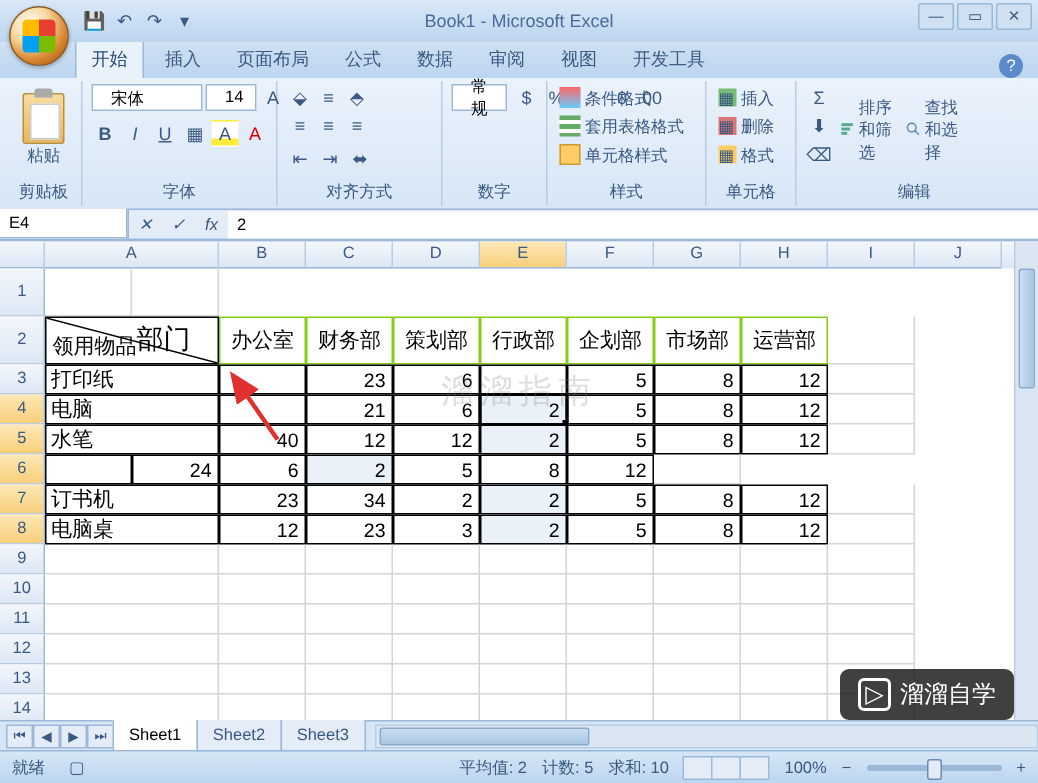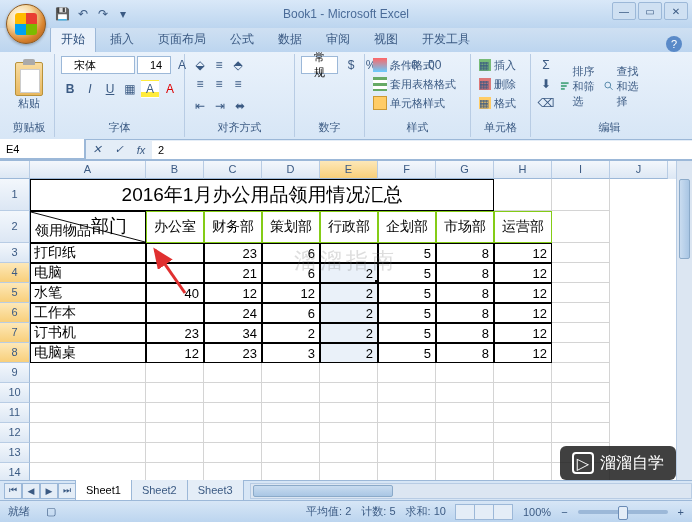--- a/index.html
+++ b/index.html
@@ -303,21 +303,20 @@
       <div class="row-h">9</div>
       <div class="row-h">10</div>
       <div class="row-h">11</div>
       <div class="row-h">12</div>
       <div class="row-h">13</div>
       <div class="row-h">14</div>
     </div>
     <div class="cells">
 
       <div class="cell-row tall">
-        <div class="cell title-merged">2016年1月办公用品领用情况汇总</div>
         <div class="cell"></div>
         <div class="cell"></div>
       </div>
 
       <div class="cell-row tall">
         <div class="cell header-cell">
           <svg class="diag-line" viewBox="0 0 116 32" preserveAspectRatio="none">
               <line x1="0" y1="0" x2="116" y2="32" stroke="#000" stroke-width="1"></line>
             </svg>
           <span class="diag-top">部门</span>
@@ -361,21 +360,20 @@
             <div class="cell dcell">40</div>
             <div class="cell dcell">12</div>
             <div class="cell dcell">12</div>
             <div class="cell dcell sel">2</div>
             <div class="cell dcell">5</div>
             <div class="cell dcell">8</div>
             <div class="cell dcell">12</div>
             <div class="cell"></div>
           </div>
           <div class="cell-row">
-            <div class="cell rowhead">工作本</div>
             <div class="cell dcell"></div>
             <div class="cell dcell">24</div>
             <div class="cell dcell">6</div>
             <div class="cell dcell sel">2</div>
             <div class="cell dcell">5</div>
             <div class="cell dcell">8</div>
             <div class="cell dcell">12</div>
             <div class="cell"></div>
           </div>
           <div class="cell-row">

